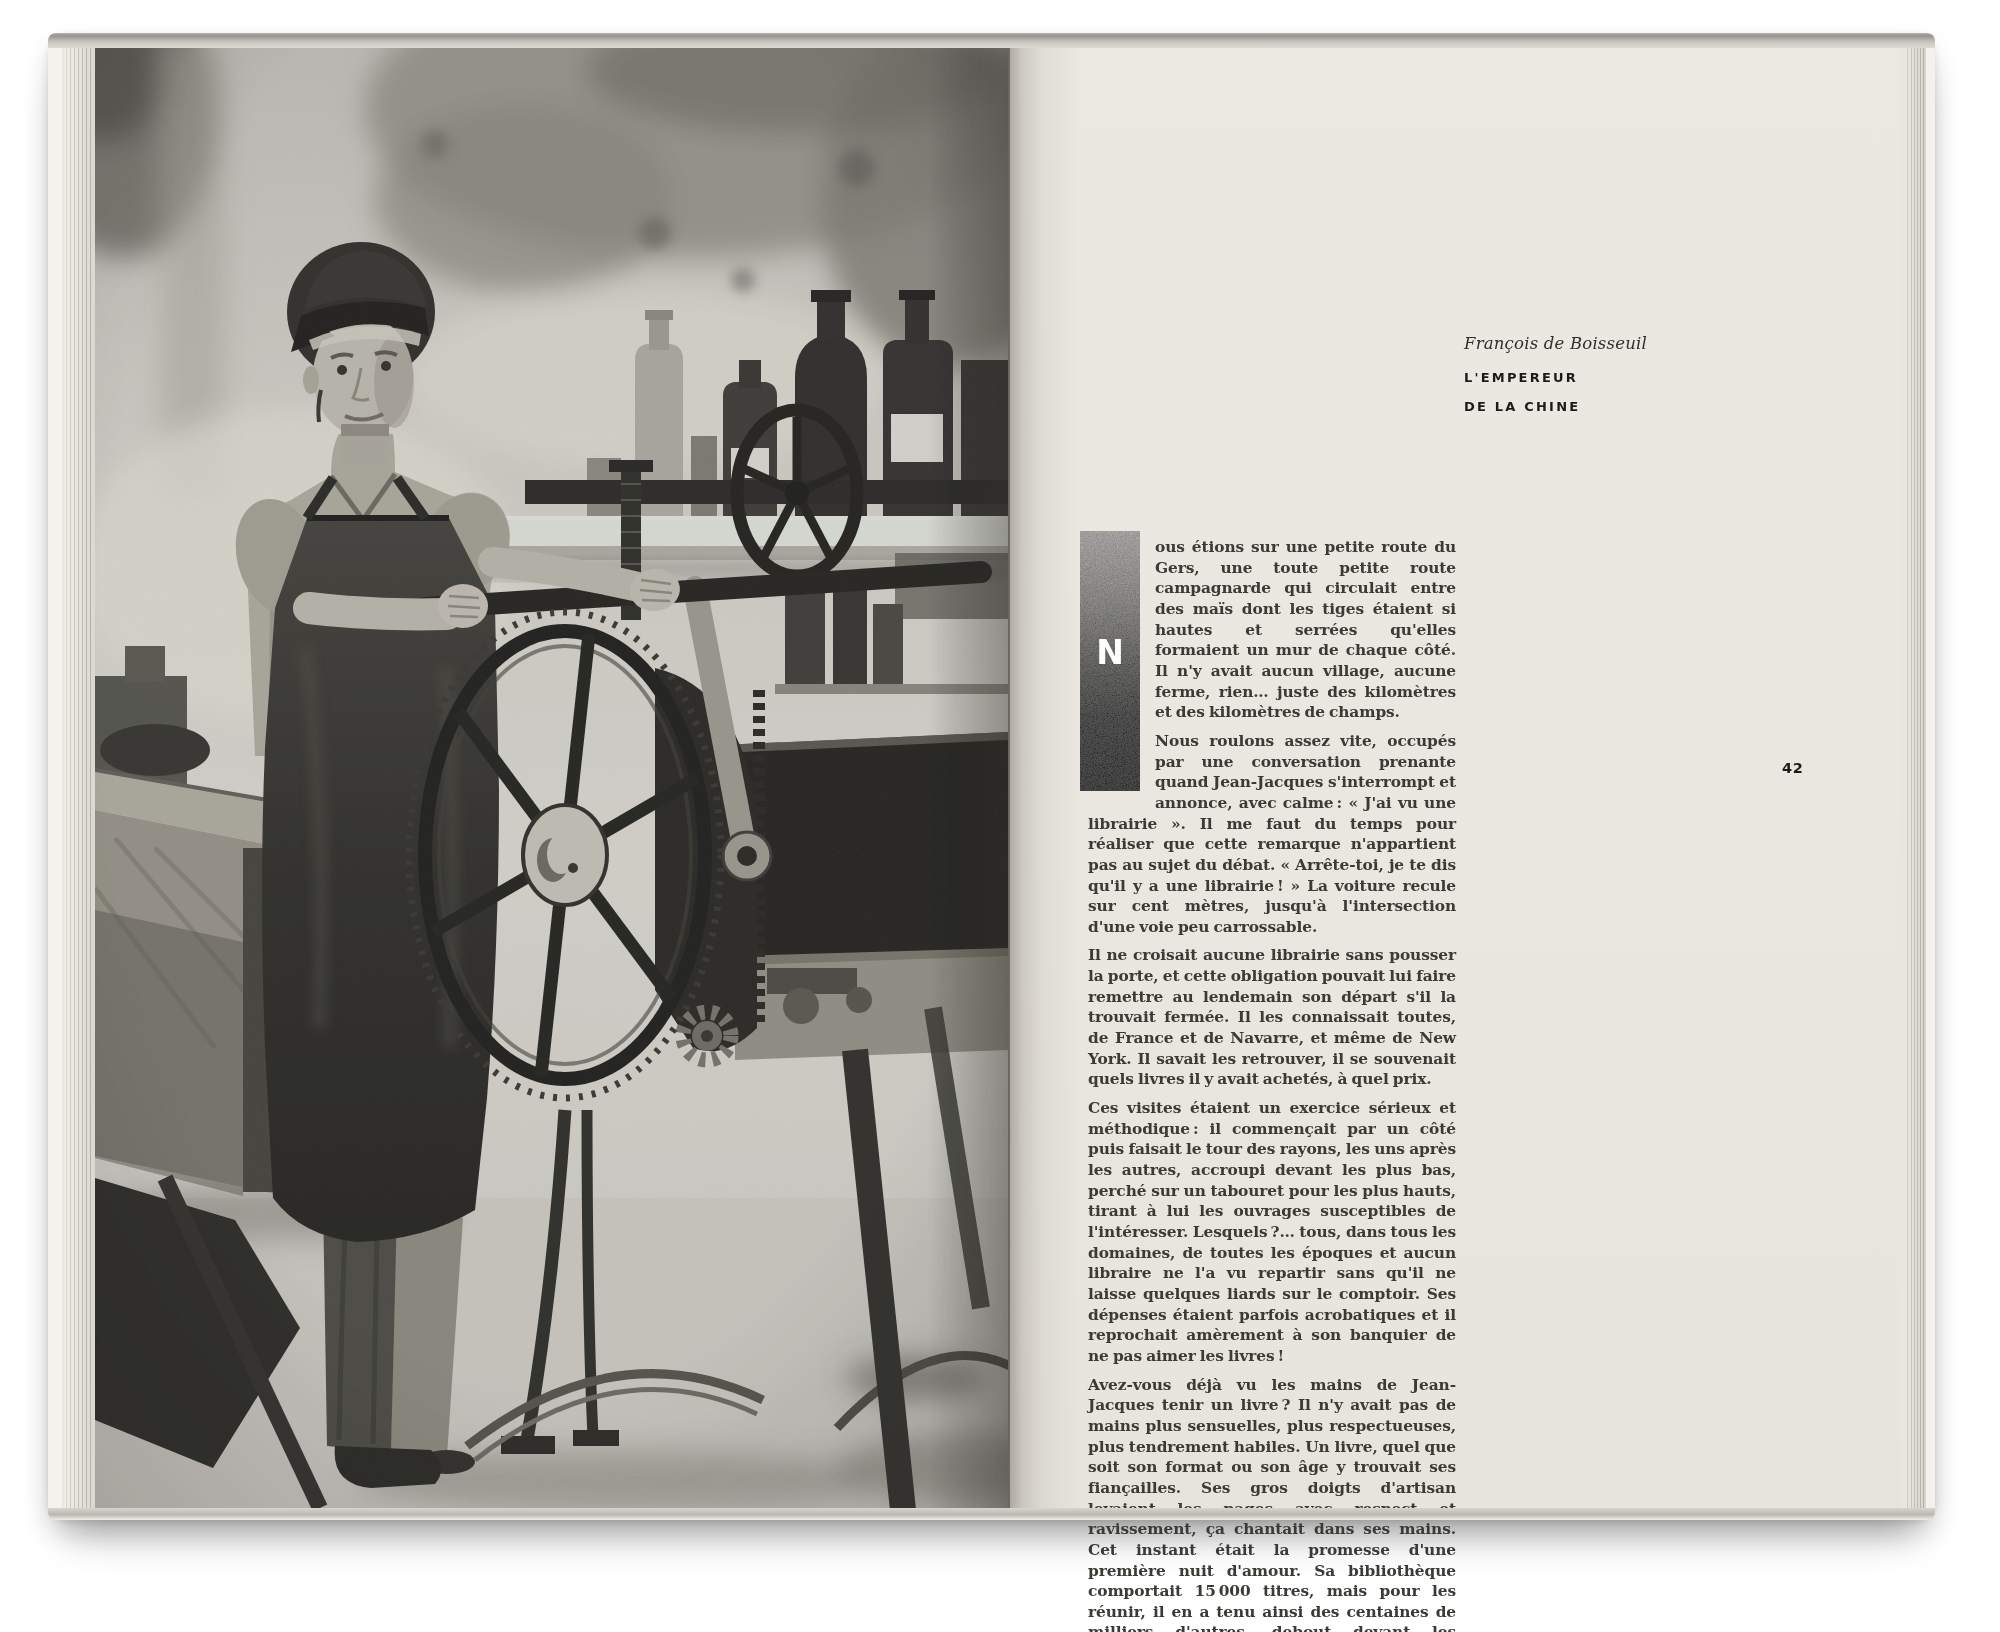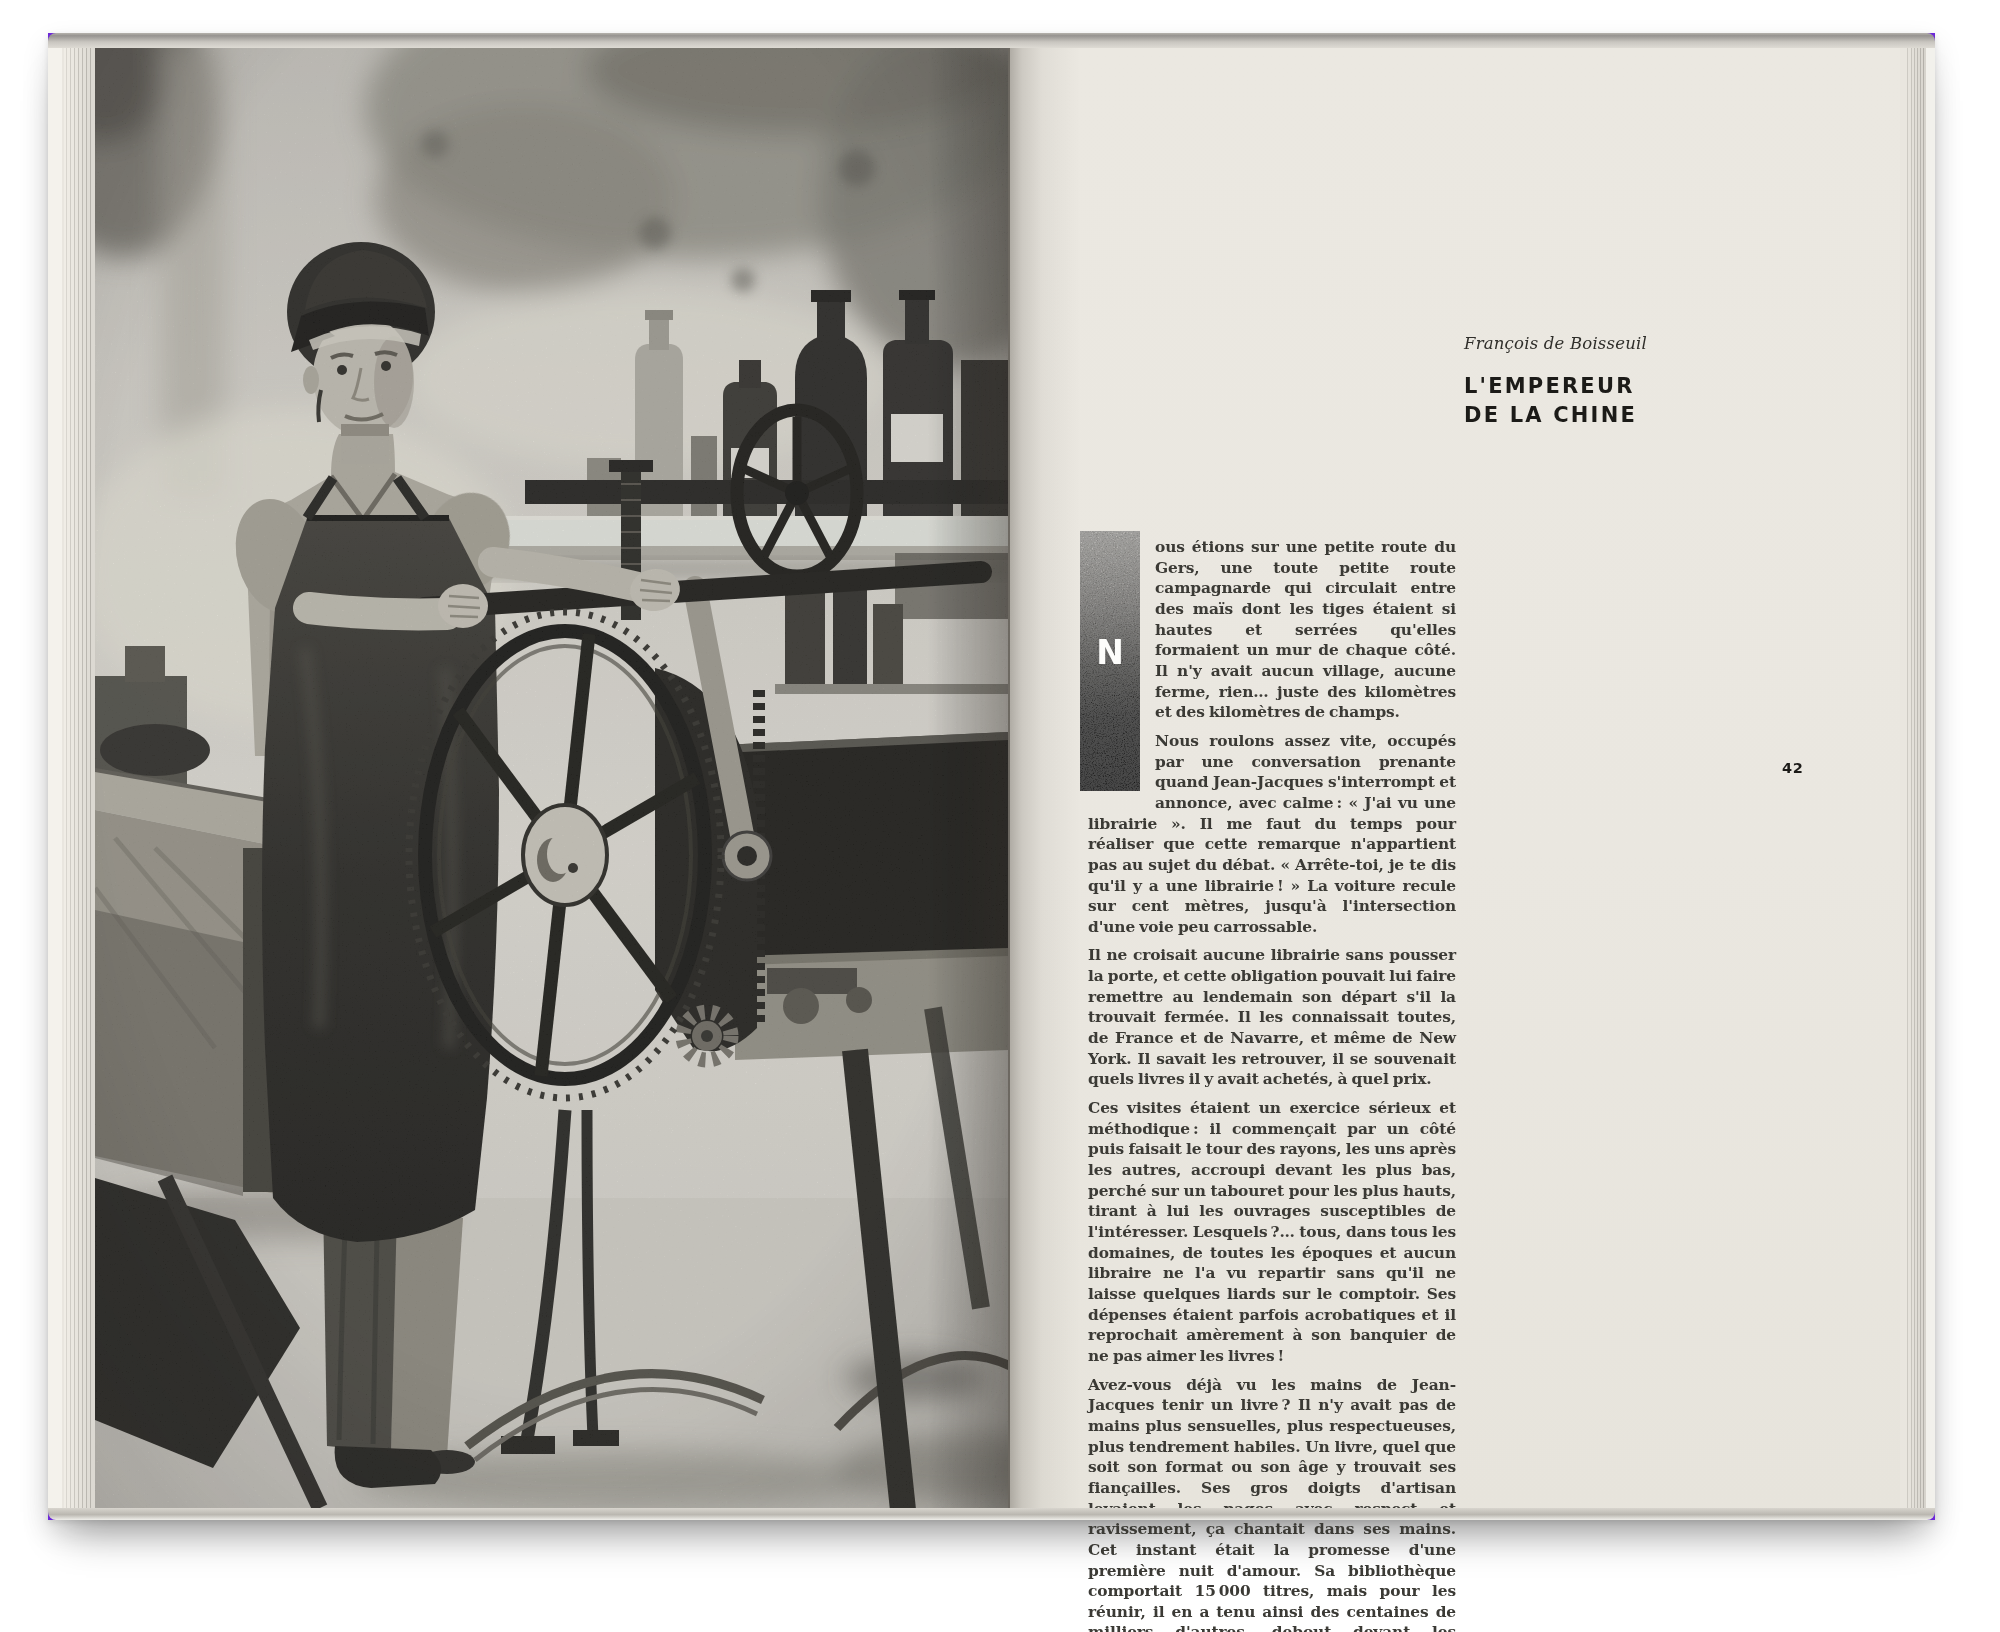--- a/index.html
+++ b/index.html
@@ -1,18 +1,18 @@
 <!DOCTYPE html>
 <html><head>
 <meta charset="utf-8">
 <style>
   html,body{margin:0;padding:0;background:#ffffff;}
   .canvas{position:relative;width:2000px;height:1632px;background:#ffffff;overflow:hidden;
           font-family:"DejaVu Serif","Liberation Serif",serif;}
-  .book{position:absolute;left:48px;top:33px;width:1887px;height:1487px;border-radius:0;
+  .book{position:absolute;left:48px;top:33px;width:1887px;height:1487px;border-radius:19px;
         background:#6d28d9;
         box-shadow:0 30px 40px -18px rgba(0,0,0,.33),0 12px 26px rgba(0,0,0,.12),0 2px 6px rgba(0,0,0,.10);}
   .top-edge{position:absolute;left:0;top:0;width:100%;height:15px;border-radius:8px 8px 0 0;
         background:linear-gradient(180deg,#b6b3ad 0%,#969390 18%,#c9c6c0 60%,#dedbd4 100%);}
   .bottom-edge{position:absolute;left:0;bottom:0;width:100%;height:12px;border-radius:0 0 8px 8px;
         background:linear-gradient(180deg,#d8d5ce 0%,#bab7b0 55%,#efeee9 100%);}
   .spread{position:absolute;left:0;top:15px;width:1887px;height:1460px;}
   .left-page{position:absolute;left:0;top:0;width:960px;height:1460px;background:#efece5;}
   .left-stack{position:absolute;left:0;top:0;width:47px;height:100%;
         background:linear-gradient(90deg,#f4f2ec 0 14px,#e9e6df 14px 16px,#f0ede6 16px 18px,#d8d5ce 18px 19px,
@@ -24,22 +24,22 @@
         background:linear-gradient(180deg,#ebe8e1 0%,#eae7e0 55%,#e7e4dc 100%);}
   .gutter-shadow{position:absolute;left:0;top:0;width:72px;height:100%;
         background:linear-gradient(90deg,rgba(48,42,34,.34) 0,rgba(48,42,34,.16) 14px,rgba(48,42,34,.06) 34px,rgba(48,42,34,0) 72px);}
   .fold-line{position:absolute;left:0;top:0;width:2px;height:100%;background:rgba(30,26,20,.45);}
   .right-stack{position:absolute;right:0;top:0;width:35px;height:100%;
         background:linear-gradient(90deg,#e9e6df 0 7px,#cdcac3 7px 8px,#e6e3dc 8px 11px,#c7c4bd 11px 12px,
         #e3e0d9 12px 14px,#c2bfb8 14px 15px,#e0ddd6 15px 17px,#bdbab3 17px 18px,#dddad3 18px 20px,#b8b5ae 20px 21px,
         #dad7d0 21px 23px,#b3b0a9 23px 24px,#d7d4cd 24px 26px,#f2f1ec 26px 35px);}
   .author{position:absolute;left:456px;top:286px;font-style:italic;font-size:16.5px;color:#2f2e2a;
         letter-spacing:.2px;}
-  .title{position:absolute;left:456px;top:324px;font-family:"DejaVu Sans","Liberation Sans",sans-serif;
-        font-weight:700;font-size:21px;line-height:29px;letter-spacing:2.2px;color:#1c1b18;}
+  .title{position:absolute;left:456px;top:315px;font-family:"DejaVu Sans","Liberation Sans",sans-serif;
+        font-weight:700;font-size:13px;line-height:29px;letter-spacing:2.2px;color:#1c1b18;}
   .folio{position:absolute;left:774px;top:712px;font-family:"DejaVu Sans","Liberation Sans",sans-serif;
         font-weight:700;font-size:14.5px;letter-spacing:.6px;color:#1c1b18;}
   .body-text{position:absolute;left:72px;top:481px;width:384px;font-size:15.4px;line-height:20.65px;
         color:#3b3a35;text-align:justify;letter-spacing:-.1px;word-spacing:-1.1px;}
   .body-text p{margin:8px;padding:0;font-weight:bold;}
   .initial-block{float:left;width:62px;height:282px;margin:2px 13px 0 0;position:relative;}
   .initial-block svg{position:absolute;left:0;top:0;}
   .n-letter{position:absolute;left:0;top:112px;width:60px;text-align:center;
         font-family:"DejaVu Sans","Liberation Sans",sans-serif;font-weight:700;font-size:33px;color:#fdfdfb;}
 </style>

